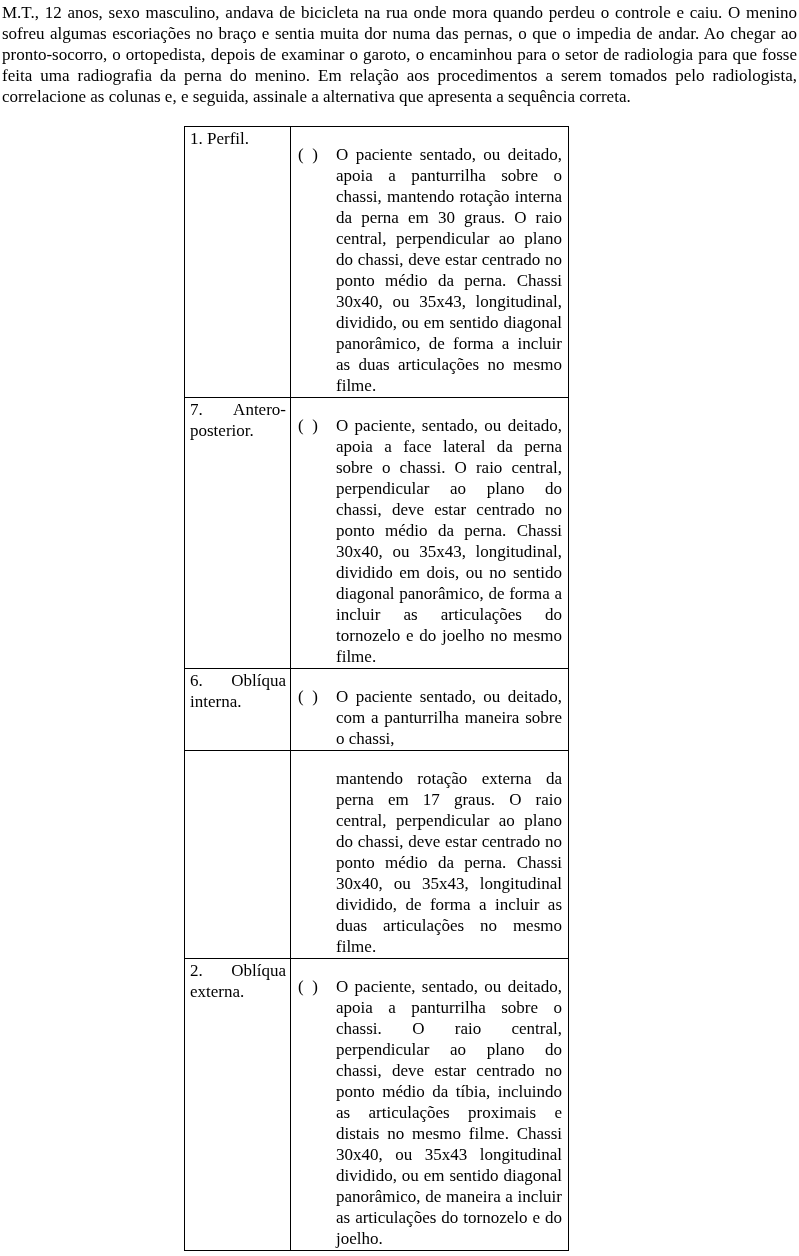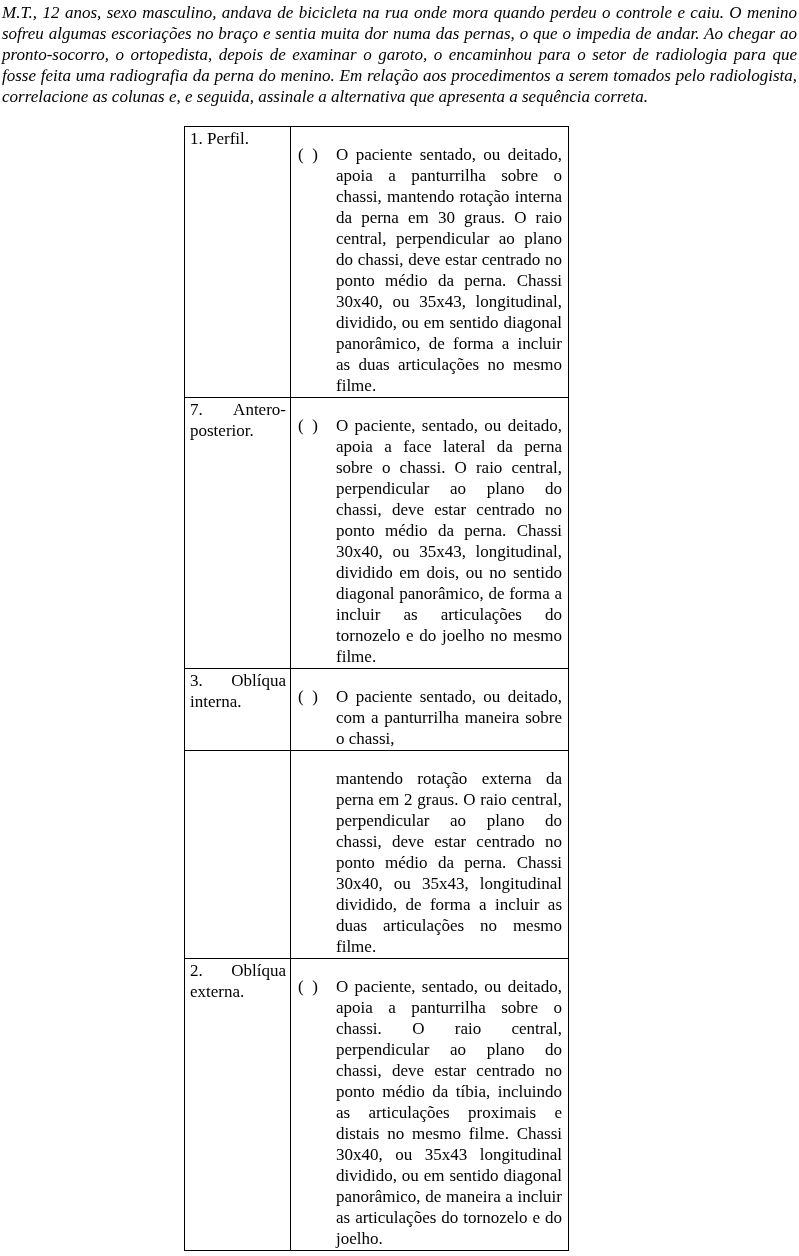--- a/index.html
+++ b/index.html
@@ -13,21 +13,20 @@
     overflow: hidden;
     color: #000;
     font-family: "Liberation Serif", "DejaVu Serif", serif;
     font-size: 17px;
     line-height: 21px;
   }
   .intro {
     padding: 2px 1px 0 2px;
     width: 795px;
     text-align: justify;
-    font-style: italic;
   }
   table.match-table {
     border-collapse: collapse;
     table-layout: fixed;
     width: 384px;
     margin: 19px 0 0 184px;
   }
   table.match-table td {
     border: 1.5px solid #000;
     vertical-align: top;
@@ -79,31 +78,31 @@
     </tr>
     <tr>
       <td class="left-cell">7. Antero-posterior.</td>
       <td class="right-cell">
         <div class="opt">
           <span class="marker">(  )</span><span>O paciente, sentado, ou deitado, apoia a face lateral da perna sobre o chassi. O raio central, perpendicular ao plano do chassi, deve estar centrado no ponto médio da perna. Chassi 30x40, ou 35x43, longitudinal, dividido em dois, ou no sentido diagonal panorâmico, de forma a incluir as articulações do tornozelo e do joelho no mesmo filme.</span>
         </div>
       </td>
     </tr>
     <tr>
-      <td class="left-cell">3. Oblíqua interna.</td>
+      <td class="left-cell">6. Oblíqua interna.</td>
       <td class="right-cell">
         <div class="opt">
           <span class="marker">(  )</span><span>O paciente sentado, ou deitado, com a panturrilha maneira sobre o chassi,</span>
         </div>
       </td>
     </tr>
     <tr>
       <td class="left-cell"></td>
       <td class="right-cell">
-        <div class="opt-cont">mantendo rotação externa da perna em 2 graus. O raio central, perpendicular ao plano do chassi, deve estar centrado no ponto médio da perna. Chassi 30x40, ou 35x43, longitudinal dividido, de forma a incluir as duas articulações no mesmo filme.</div>
+        <div class="opt-cont">mantendo rotação externa da perna em 17 graus. O raio central, perpendicular ao plano do chassi, deve estar centrado no ponto médio da perna. Chassi 30x40, ou 35x43, longitudinal dividido, de forma a incluir as duas articulações no mesmo filme.</div>
       </td>
     </tr>
     <tr>
       <td class="left-cell">2. Oblíqua externa.</td>
       <td class="right-cell">
         <div class="opt">
           <span class="marker">(  )</span><span>O paciente, sentado, ou deitado, apoia a panturrilha sobre o chassi. O raio central, perpendicular ao plano do chassi, deve estar centrado no ponto médio da tíbia, incluindo as articulações proximais e distais no mesmo filme. Chassi 30x40, ou 35x43 longitudinal dividido, ou em sentido diagonal panorâmico, de maneira a incluir as articulações do tornozelo e do joelho.</span>
         </div>
       </td>
     </tr>

